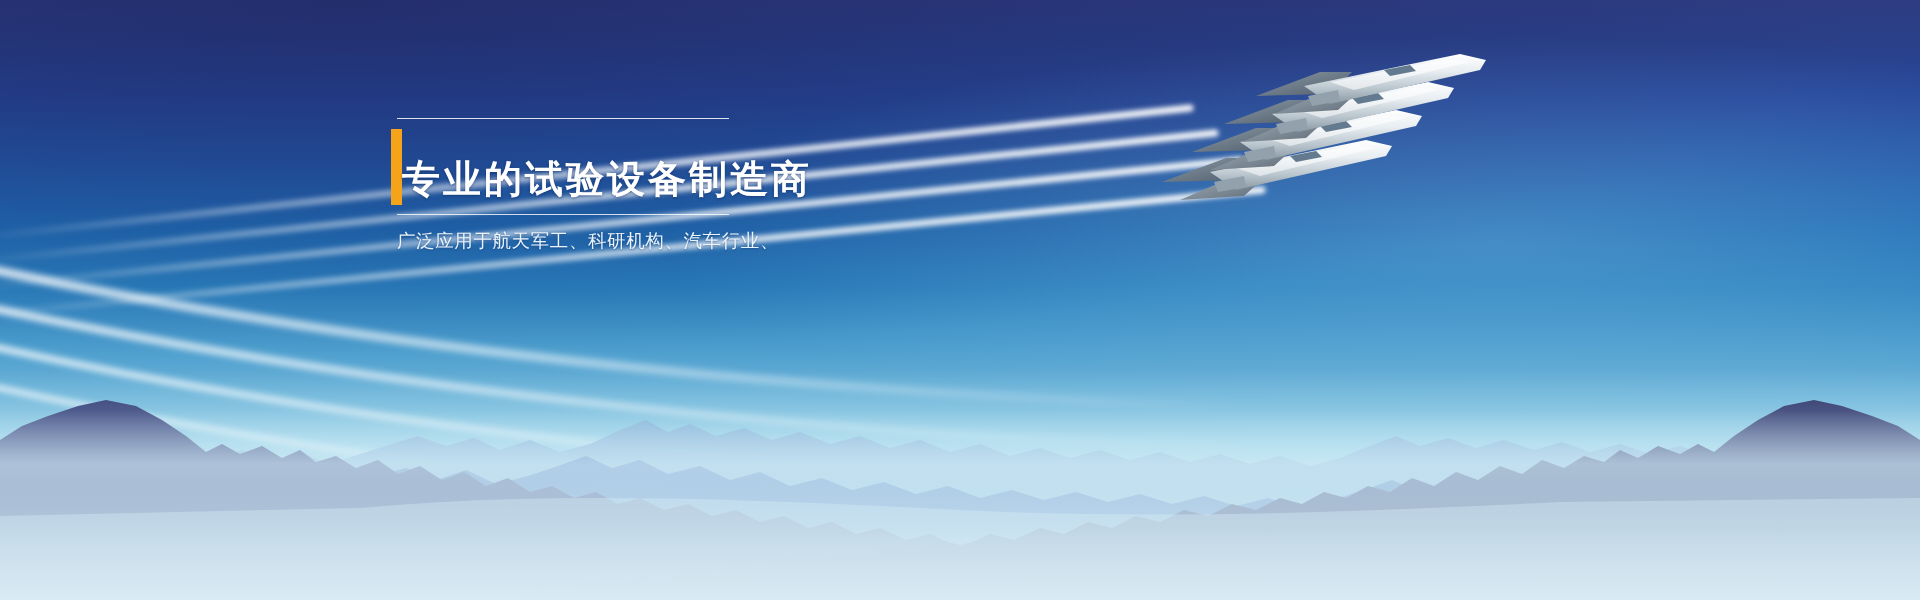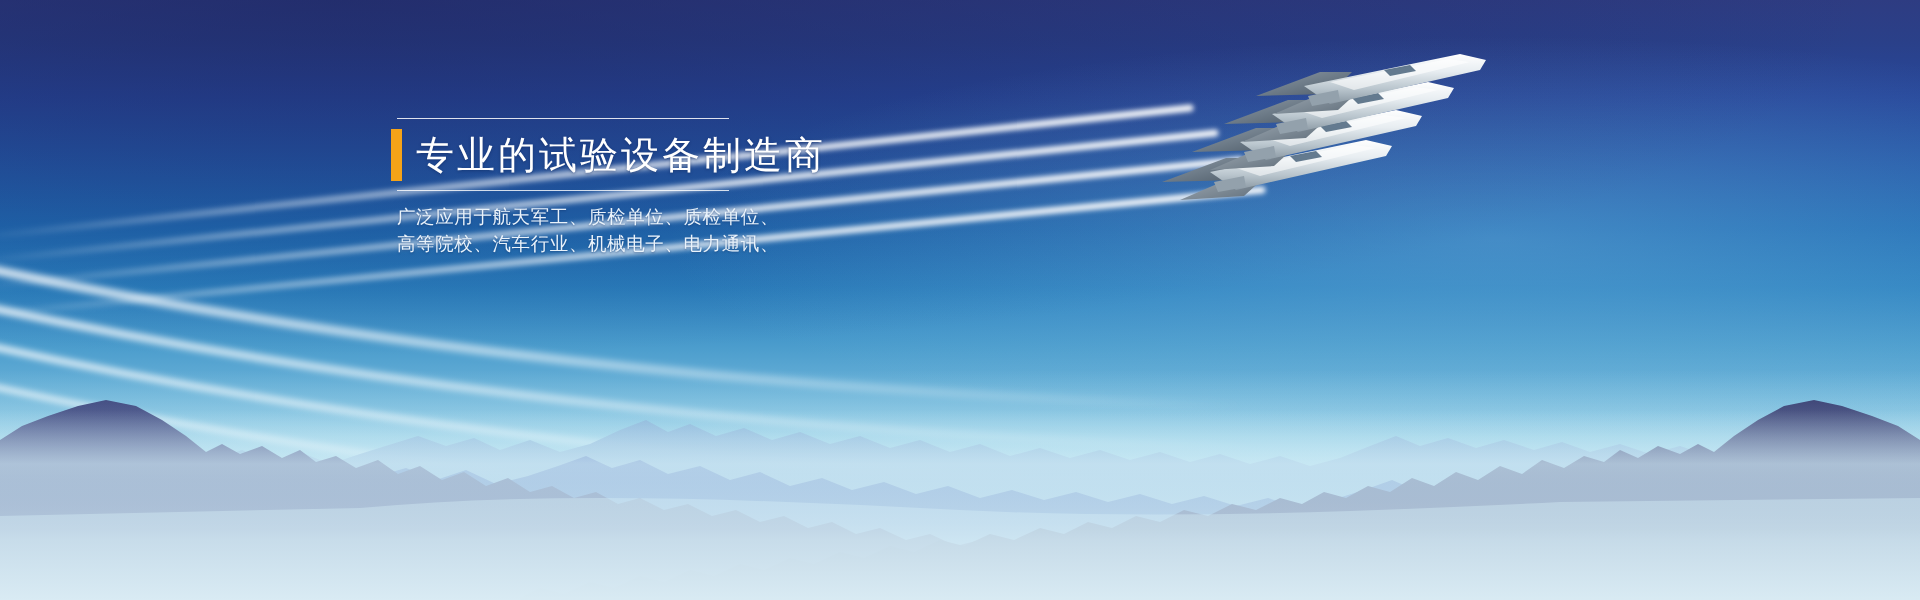--- a/index.html
+++ b/index.html
@@ -80,25 +80,25 @@
   }
   .headline-row{display:flex;align-items:stretch;}
   .bar{
     width:11px;background:#f5a318;flex:none;
     box-shadow:0 0 0 0 rgba(0,0,0,0);
   }
   .headline{
     color:#ffffff;
     font-size:38px;
     line-height:52px;
-    font-weight:normal;
+    font-weight:bold;
     letter-spacing:3px;
-    padding-left:14px;
     white-space:nowrap;
     text-shadow:0 1px 3px rgba(10,30,80,.45);
+    margin-top:24px;
   }
   .sub{
     color:#eaf3fb;
     font-size:18.5px;
     line-height:27px;
     letter-spacing:.6px;
     padding-left:6px;
     text-shadow:0 1px 2px rgba(10,30,80,.35);
   }
   .sub div{white-space:nowrap;}
@@ -280,18 +280,17 @@
     <div class="rule"></div>
 
     <div class="headline-row">
       <div class="bar"></div>
       <div class="headline">专业的试验设备制造商</div>
     </div>
 
     <div class="rule bottom"></div>
 
     <div class="sub">
-      <div>广泛应用于航天军工、质检单位、质检单位、</div>
-      <div>高等院校、汽车行业、机械电子、电力通讯、</div>
+      <div>广泛应用于航天军工、科研机构、汽车行业、</div>
     </div>
   </div>
 
 </div>
 
 </body></html>

